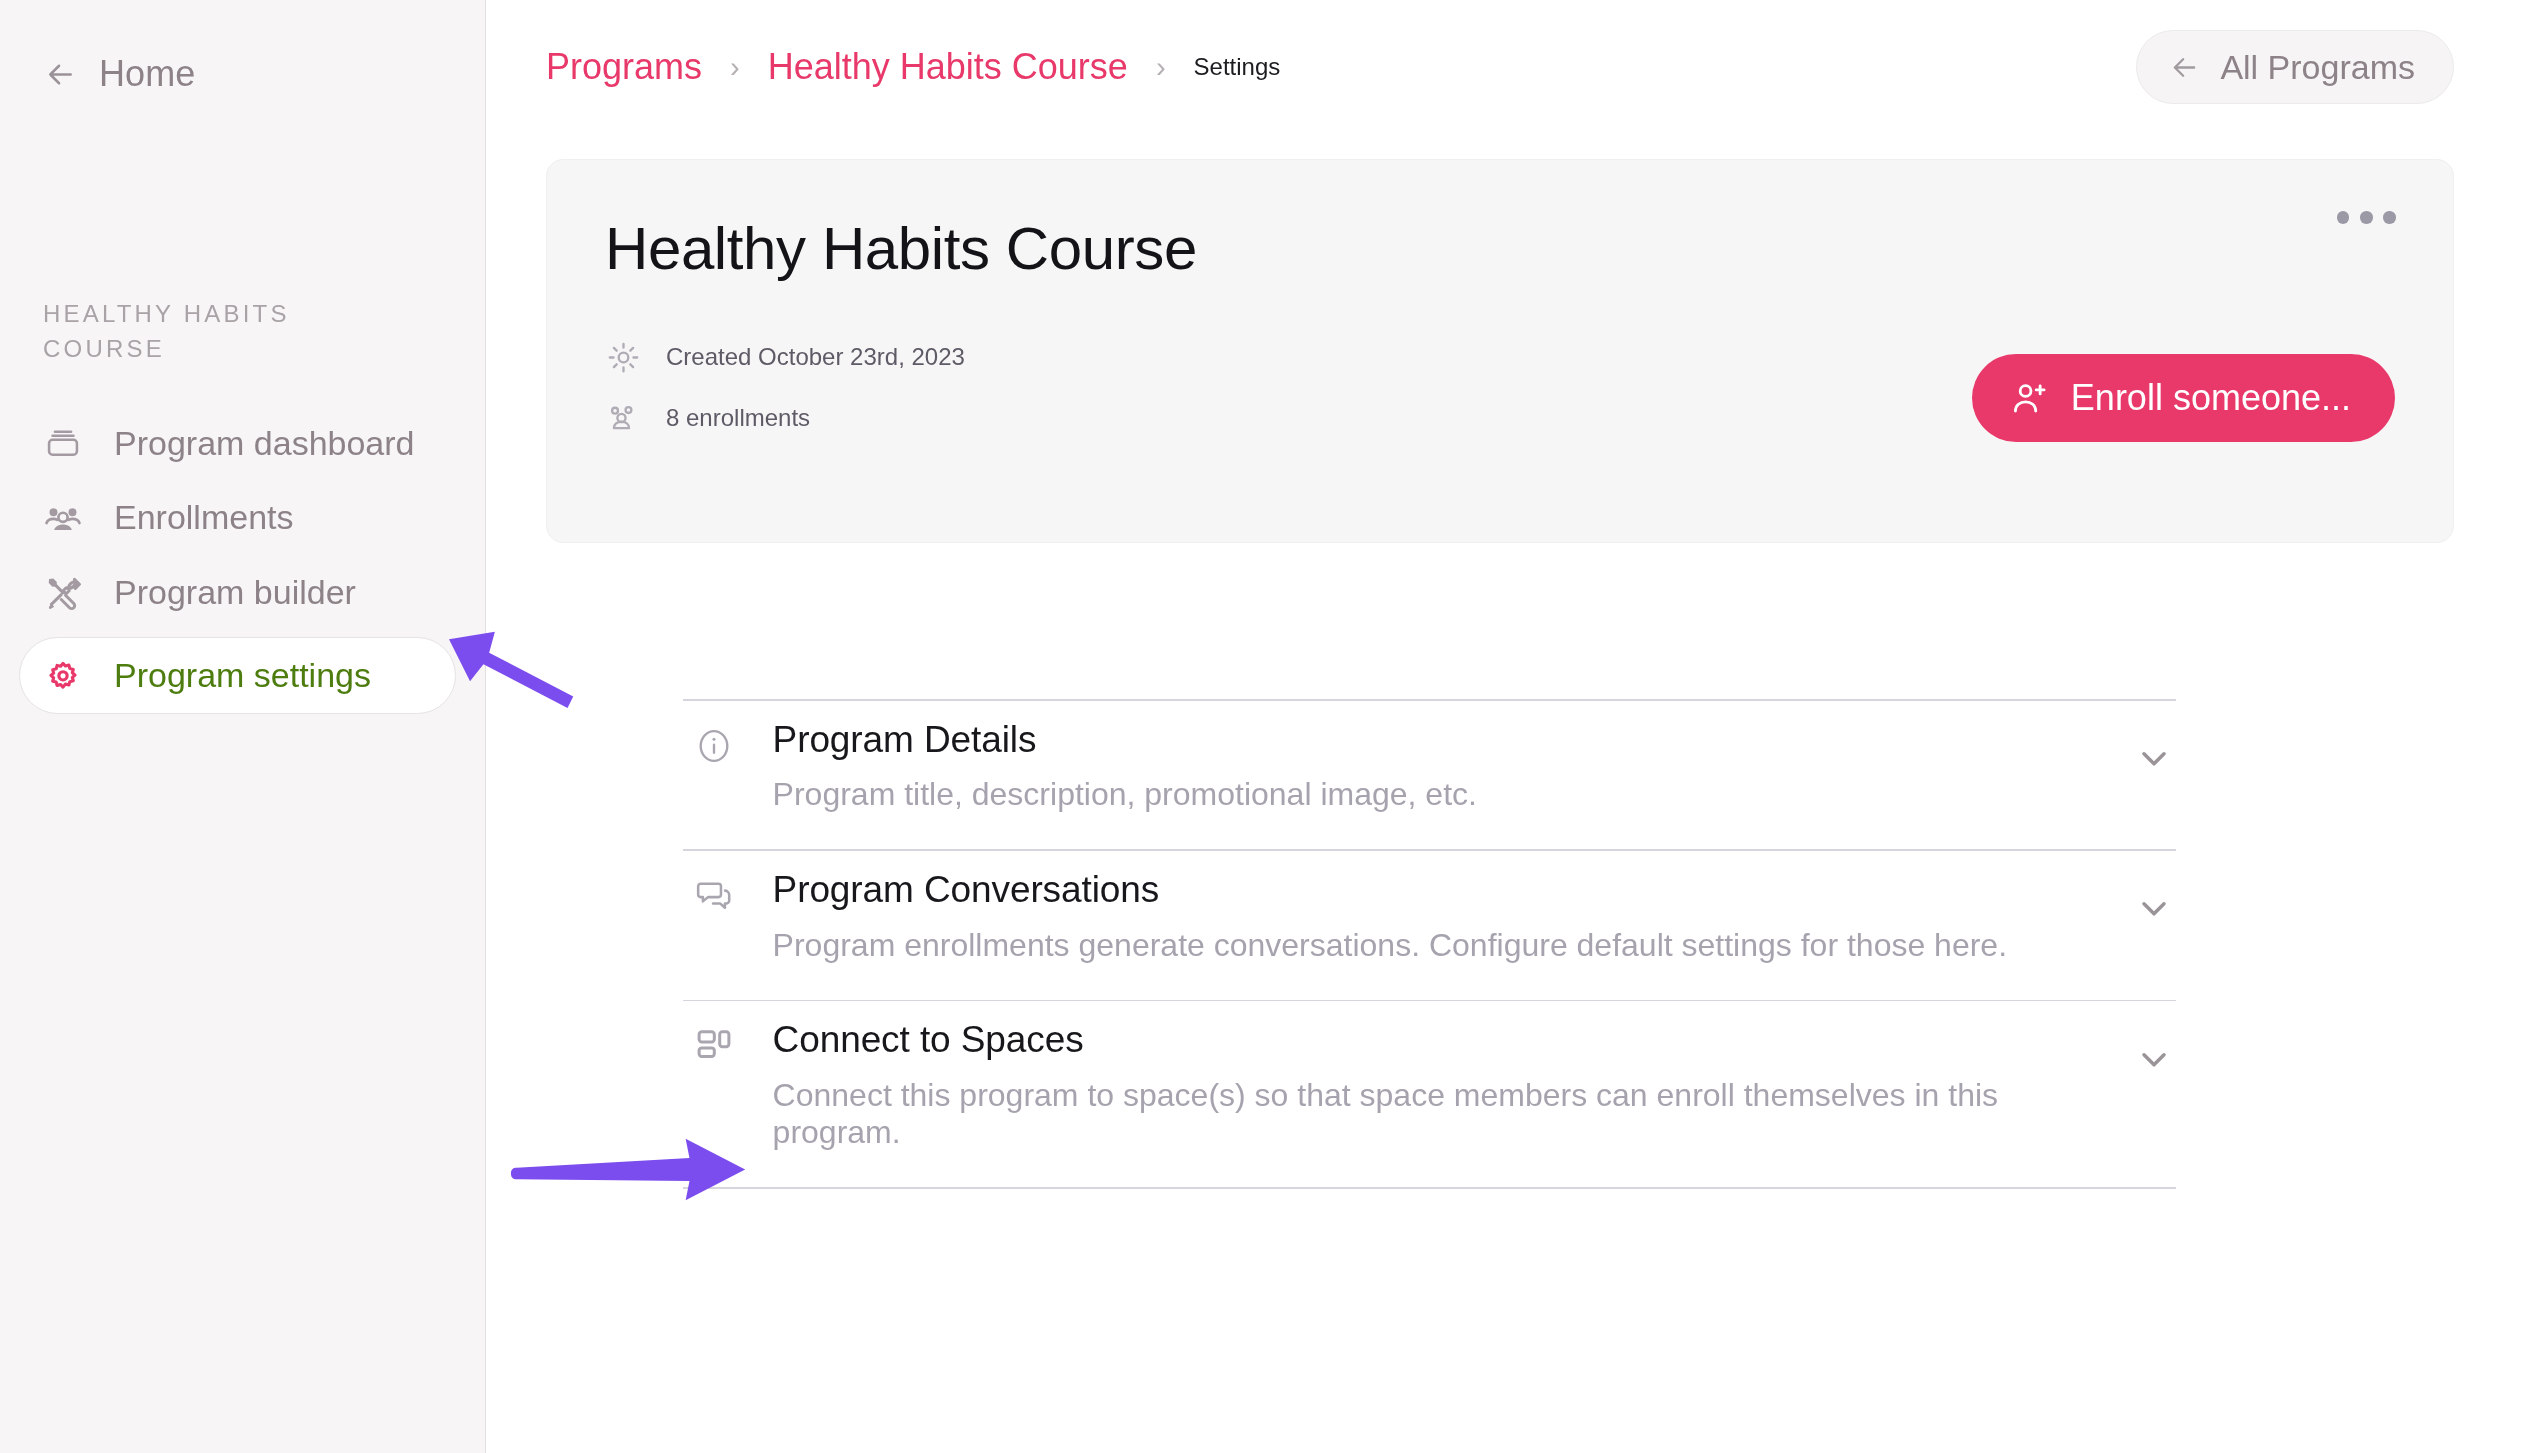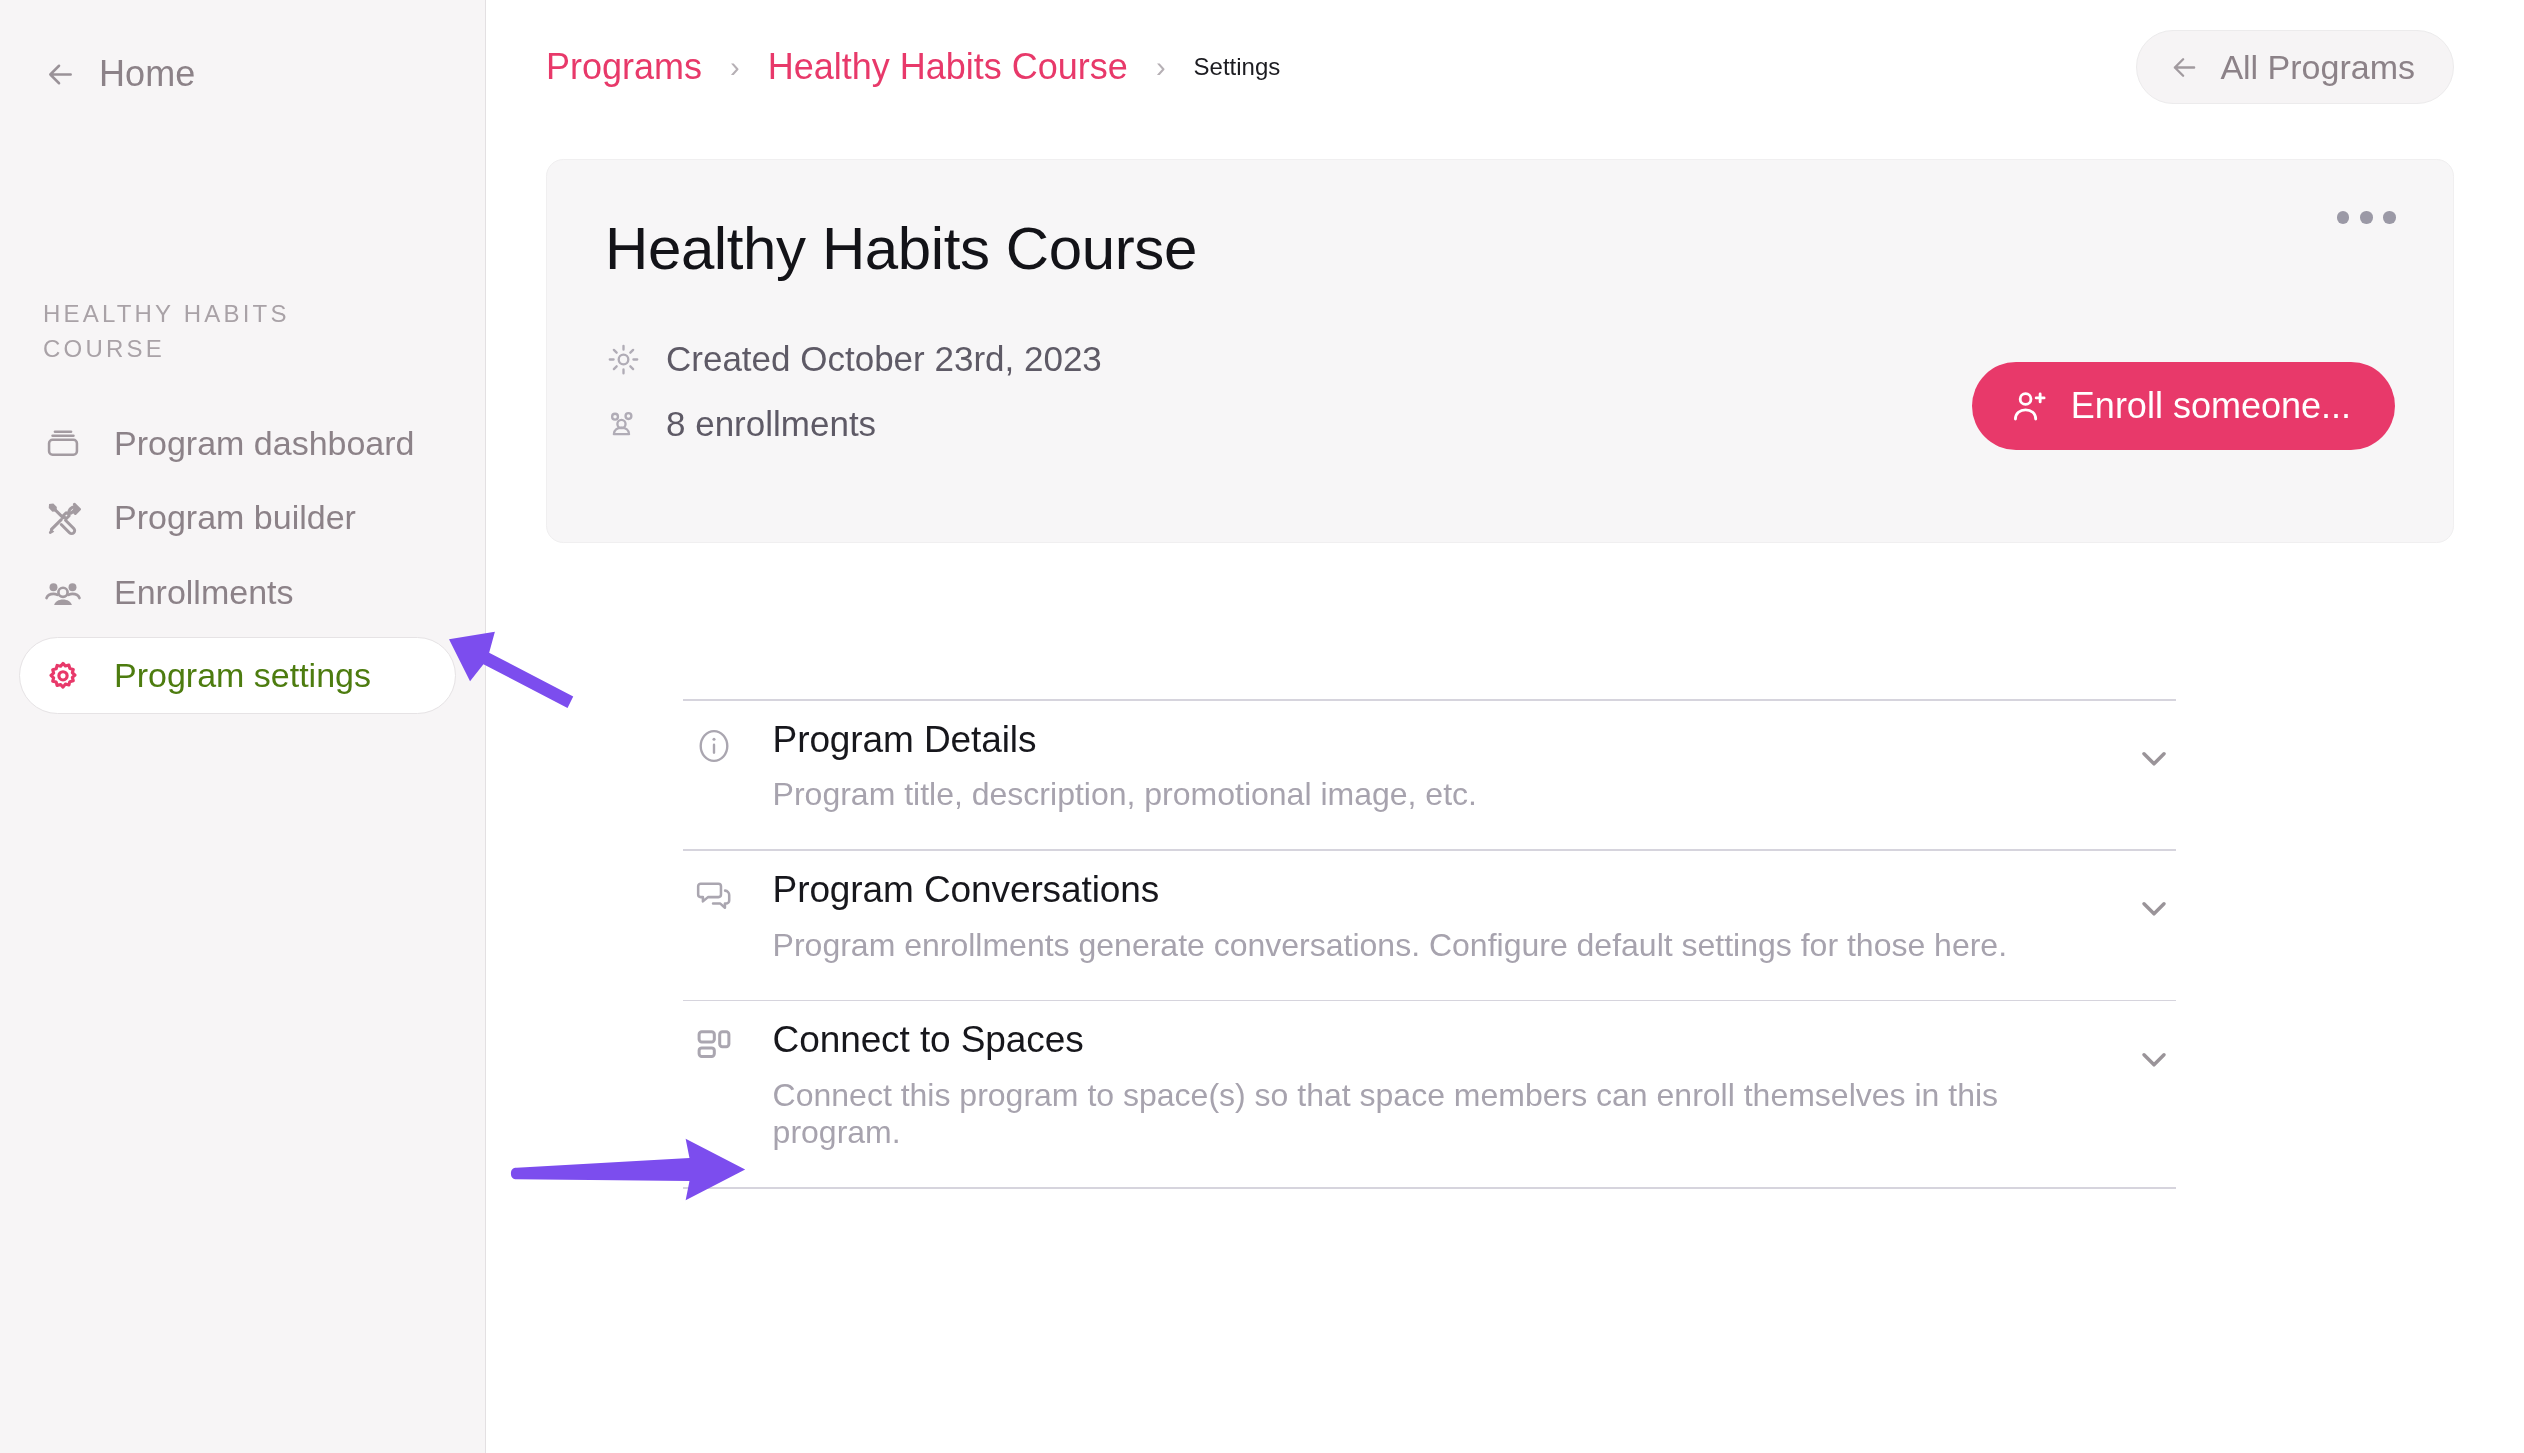--- a/index.html
+++ b/index.html
@@ -126,21 +126,21 @@
   .prog-title {
     font-size: 60px;
     font-weight: 500;
     color: #131318;
     letter-spacing: -0.4px;
   }
   .meta-wrap { margin-top: 56px; display: flex; justify-content: space-between; align-items: flex-end; }
   .meta-list { display: flex; flex-direction: column; gap: 25px; }
   .meta-row { display: flex; align-items: center; gap: 25px; }
   .meta-row .ico { width: 36px; height: 36px; flex: 0 0 36px; display:flex; align-items:center; justify-content:center; }
-  .meta-text { font-size: 35px; color: #5e5a66; }
+  .meta-text { font-size: 24px; color: #5e5a66; }
   .kebab {
     position: absolute;
     top: 38px; right: 44px;
     display: flex; gap: 10.6px; align-items: center;
     padding: 13.4px;
     cursor: pointer;
   }
   .kebab i { width: 12.5px; height: 12.5px; border-radius: 50%; background: #9b99a6; display:block; }
 
   .enroll-btn {
@@ -212,50 +212,50 @@
 
       <div class="nav-item">
         <span class="ico">
           <svg viewBox="0 0 24 24" width="38" height="38" fill="none" stroke="#a39ba1" stroke-width="1.6" stroke-linecap="round" stroke-linejoin="round">
             <rect x="3.2" y="10" width="17.6" height="9.4" rx="2.2"></rect>
             <path d="M5.4 7.4h13.2"></path>
             <path d="M6.9 4.9h10.2"></path>
           </svg>
         </span>
         <span>Program dashboard</span>
+      </div>
+
+      <div class="nav-item">
+        <span class="ico">
+          <svg viewBox="0 0 24 24" width="38" height="38" fill="#a39ba1">
+            <circle cx="6" cy="8.4" r="2.5"></circle>
+            <circle cx="18" cy="8.4" r="2.5"></circle>
+            <circle cx="12" cy="11.6" r="2.9" fill="none" stroke="#a39ba1" stroke-width="1.7"></circle>
+            <path d="M1.6 15.2c.6-1.6 2.2-2.6 4.4-2.6.9 0 1.7.2 2.4.5" fill="none" stroke="#a39ba1" stroke-width="1.7" stroke-linecap="round"></path>
+            <path d="M22.4 15.2c-.6-1.6-2.2-2.6-4.4-2.6-.9 0-1.7.2-2.4.5" fill="none" stroke="#a39ba1" stroke-width="1.7" stroke-linecap="round"></path>
+            <path d="M6.4 19.6c.6-2.2 2.8-3.5 5.6-3.5s5 1.3 5.6 3.5z"></path>
+          </svg>
+        </span>
+        <span>Enrollments</span>
       </div>
 
       <div class="nav-item">
         <span class="ico">
           <svg viewBox="0 0 24 24" width="38" height="38" fill="none" stroke="#a39ba1" stroke-width="1.9" stroke-linecap="round" stroke-linejoin="round">
             <path d="M4.4 4.2l7.6 7.6"></path>
             <path d="M13.6 13.4l5.2 5.2a1.9 1.9 0 0 1-2.7 2.7l-5.2-5.2"></path>
             <path d="M3.2 3.1l2.7-.2 2.2 2.2-.2 2.7-2.6.2-2.3-2.3z" fill="#a39ba1" stroke="none"></path>
             <path d="M20.4 3.3a4 4 0 0 1-5.2 5.4l-1.9 1.9 1.9 1.9 1.9-1.9a4 4 0 0 1 5.4-5.2l-2.6 2.6 1.1 1.1 2.6-2.6z" transform="translate(-1.2,0)"></path>
             <path d="M4.7 19.2l6.2-6.2"></path>
             <path d="M3.2 20.8l1.2-2.2 2.1 2.1-2.2 1.2a.8.8 0 0 1-1.1-1.1z" fill="#a39ba1" stroke="none"></path>
           </svg>
         </span>
         <span>Program builder</span>
       </div>
 
-      <div class="nav-item">
-        <span class="ico">
-          <svg viewBox="0 0 24 24" width="38" height="38" fill="#a39ba1">
-            <circle cx="6" cy="8.4" r="2.5"></circle>
-            <circle cx="18" cy="8.4" r="2.5"></circle>
-            <circle cx="12" cy="11.6" r="2.9" fill="none" stroke="#a39ba1" stroke-width="1.7"></circle>
-            <path d="M1.6 15.2c.6-1.6 2.2-2.6 4.4-2.6.9 0 1.7.2 2.4.5" fill="none" stroke="#a39ba1" stroke-width="1.7" stroke-linecap="round"></path>
-            <path d="M22.4 15.2c-.6-1.6-2.2-2.6-4.4-2.6-.9 0-1.7.2-2.4.5" fill="none" stroke="#a39ba1" stroke-width="1.7" stroke-linecap="round"></path>
-            <path d="M6.4 19.6c.6-2.2 2.8-3.5 5.6-3.5s5 1.3 5.6 3.5z"></path>
-          </svg>
-        </span>
-        <span>Enrollments</span>
-      </div>
-
       <div class="nav-item active">
         <span class="ico">
           <svg viewBox="0 0 24 24" width="38" height="38" fill="none" stroke="#e8396a" stroke-width="2" stroke-linecap="round" stroke-linejoin="round">
             <path d="M12 2.6l1.5 1.7 2.2-.6.6 2.2 2.2.6-.6 2.2 1.7 1.5-1.7 1.5.6 2.2-2.2.6-.6 2.2-2.2-.6L12 18.1l-1.5-1.7-2.2.6-.6-2.2-2.2-.6.6-2.2L4.4 10.4 6.1 8.9l-.6-2.2 2.2-.6.6-2.2 2.2.6z" transform="translate(0,1.5) scale(1,0.97)"></path>
             <circle cx="12" cy="11.9" r="2.6"></circle>
           </svg>
         </span>
         <span>Program settings</span>
       </div>
 

